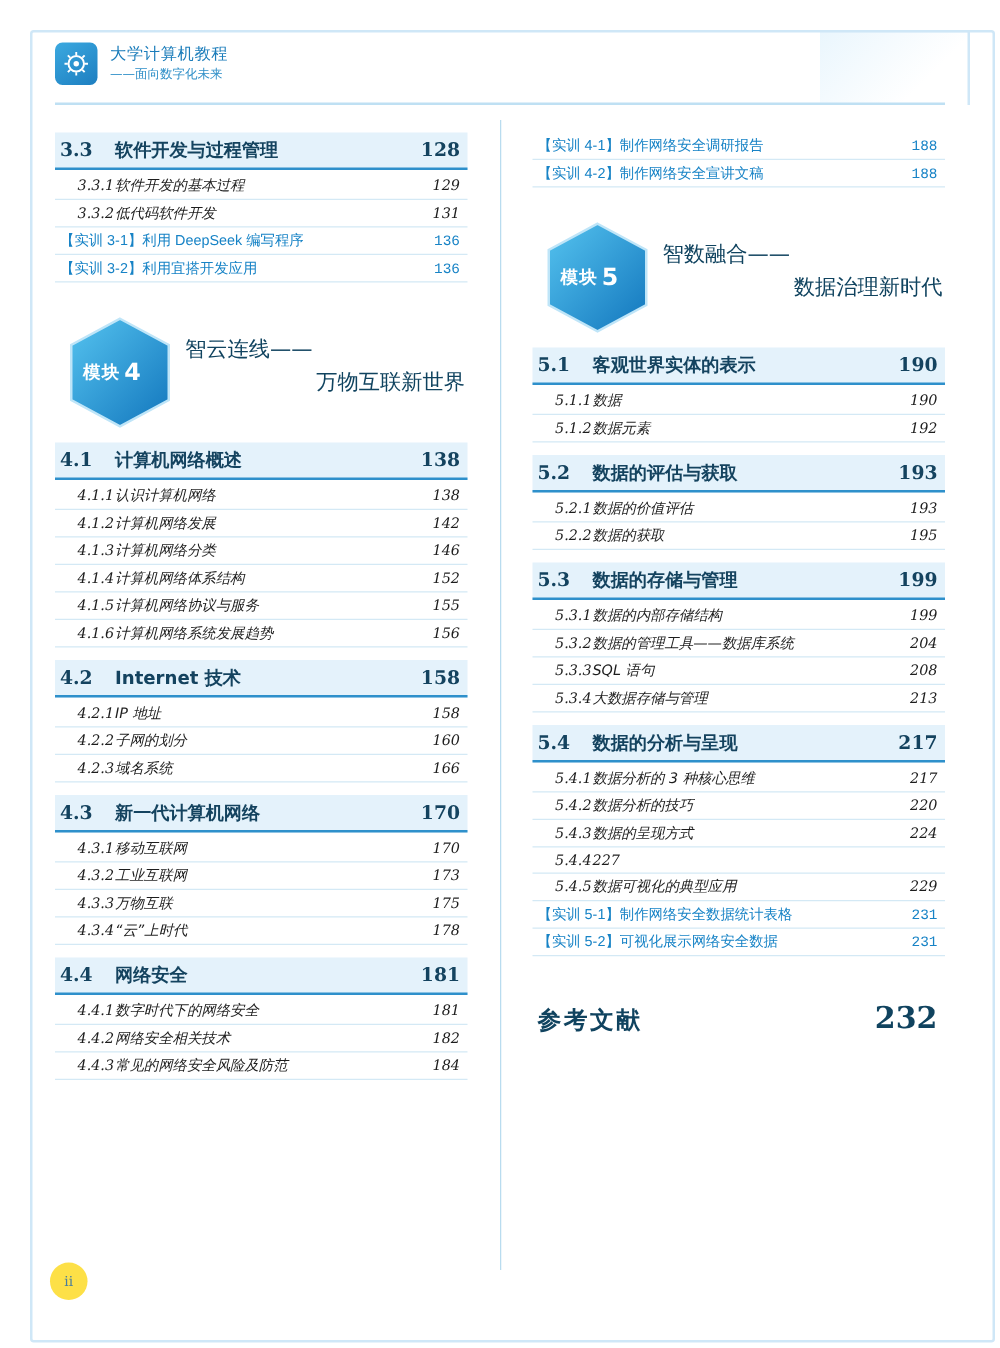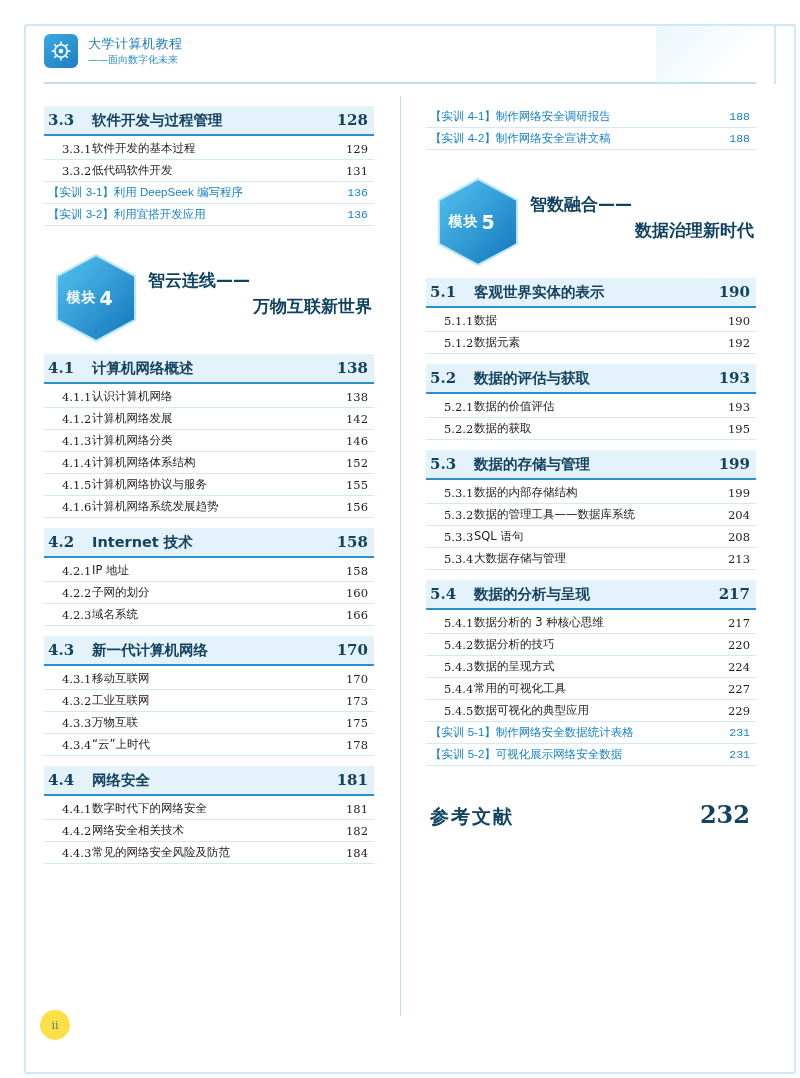--- a/index.html
+++ b/index.html
@@ -129,23 +129,24 @@
   .sec-head .page {
     font-family: "DejaVu Serif", serif;
     font-weight: bold;
     font-size: 15px;
     color: #14435f;
   }
 
   
   .sub-row {
     display: flex;
-    align-items: center;
+    align-items: flex-start;
     padding: 3px 6px 3px 4px;
     border-bottom: 1px solid #d4e9f5;
+    font-style: italic;
   }
   .sub-row .num {
     font-family: "DejaVu Serif", serif;
     font-size: 11.5px;
     color: #1d1d1d;
     width: 44px;
     flex: none;
     padding-left: 14px;
     box-sizing: border-box;
   }
@@ -205,21 +206,21 @@
     font-weight: bold;
     font-size: 14px;
     letter-spacing: 1px;
   }
   .hexlabel .mnum { font-size: 19px; margin-left: 3px; }
   .module-title {
     position: absolute;
     left: 104px; top: 16px;
     width: 226px;
     font-family: "DejaVu Sans", sans-serif;
-    font-weight: bold;
+    font-weight: normal;
     font-size: 17px;
     color: #10435f;
     line-height: 1.5;
   }
   .module-title .l2 {
     display: block;
     text-align: right;
     padding-right: 2px;
   }
 
@@ -560,21 +561,20 @@
       <span class="title">数据分析的技巧</span>
       <span class="page">220</span>
     </div>
     <div class="sub-row">
       <span class="num">5.4.3</span>
       <span class="title">数据的呈现方式</span>
       <span class="page">224</span>
     </div>
     <div class="sub-row">
       <span class="num">5.4.4</span>
-      <span class="title">常用的可视化工具</span>
       <span class="page">227</span>
     </div>
     <div class="sub-row">
       <span class="num">5.4.5</span>
       <span class="title">数据可视化的典型应用</span>
       <span class="page">229</span>
     </div>
 
     <div class="prac-row">
       <span class="title">【实训 5-1】制作网络安全数据统计表格</span>

